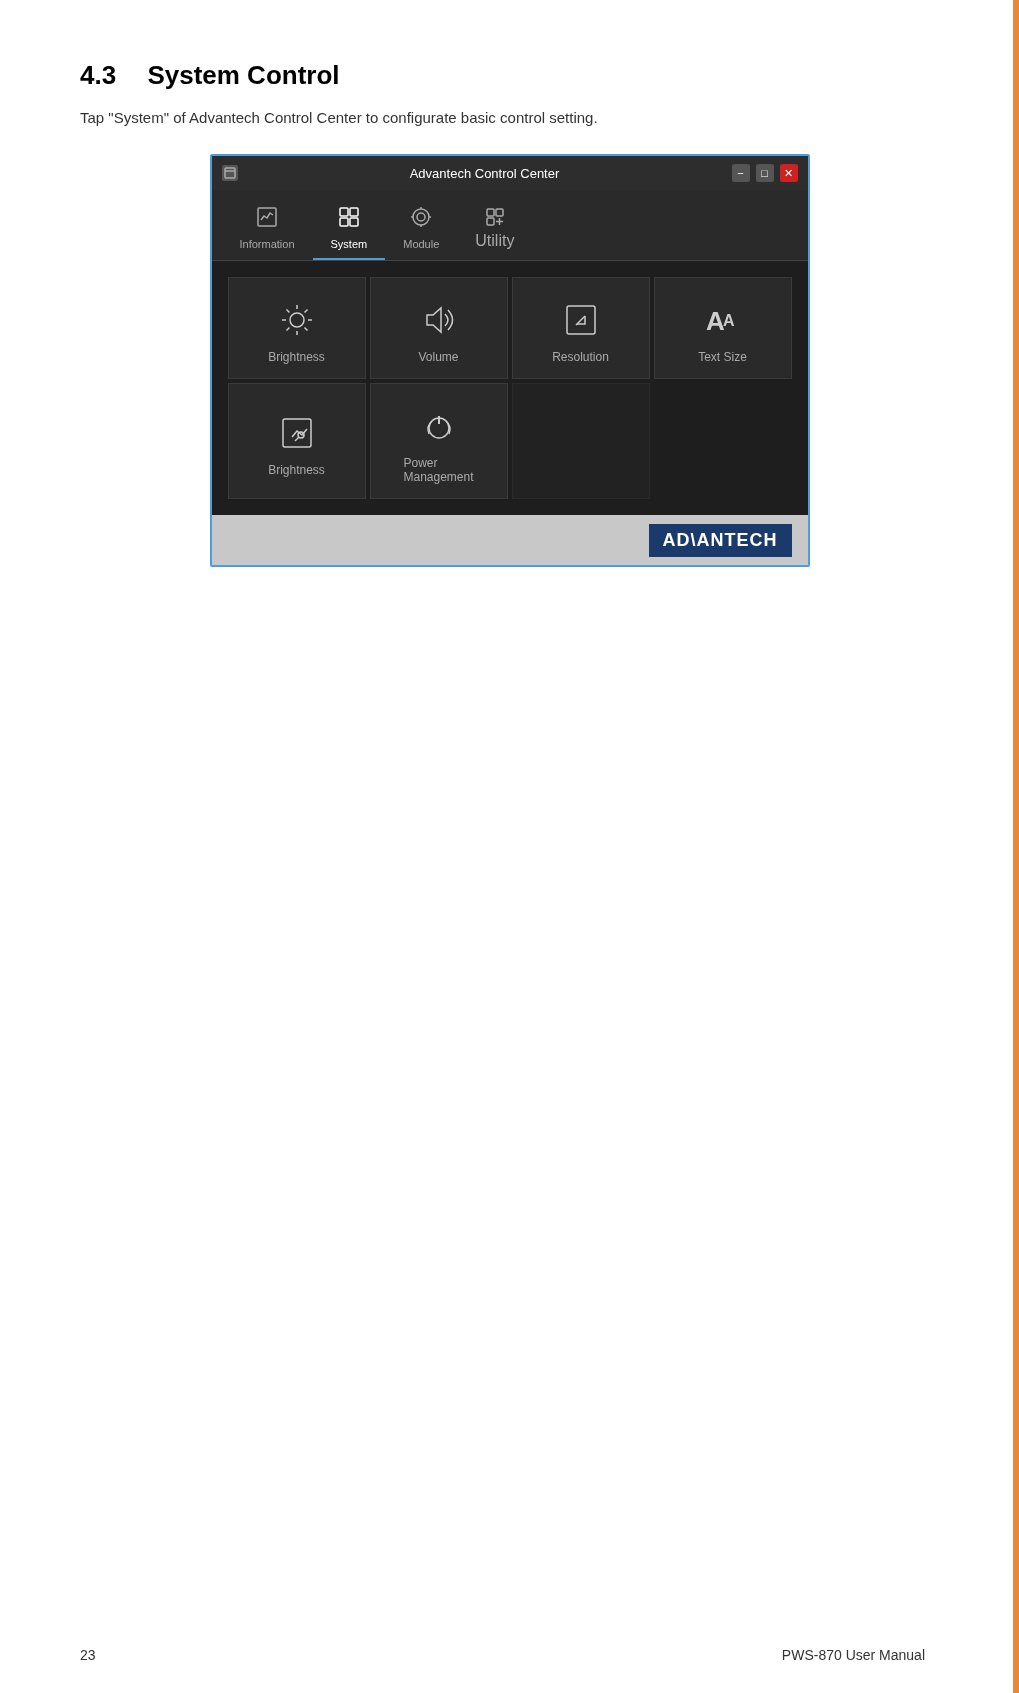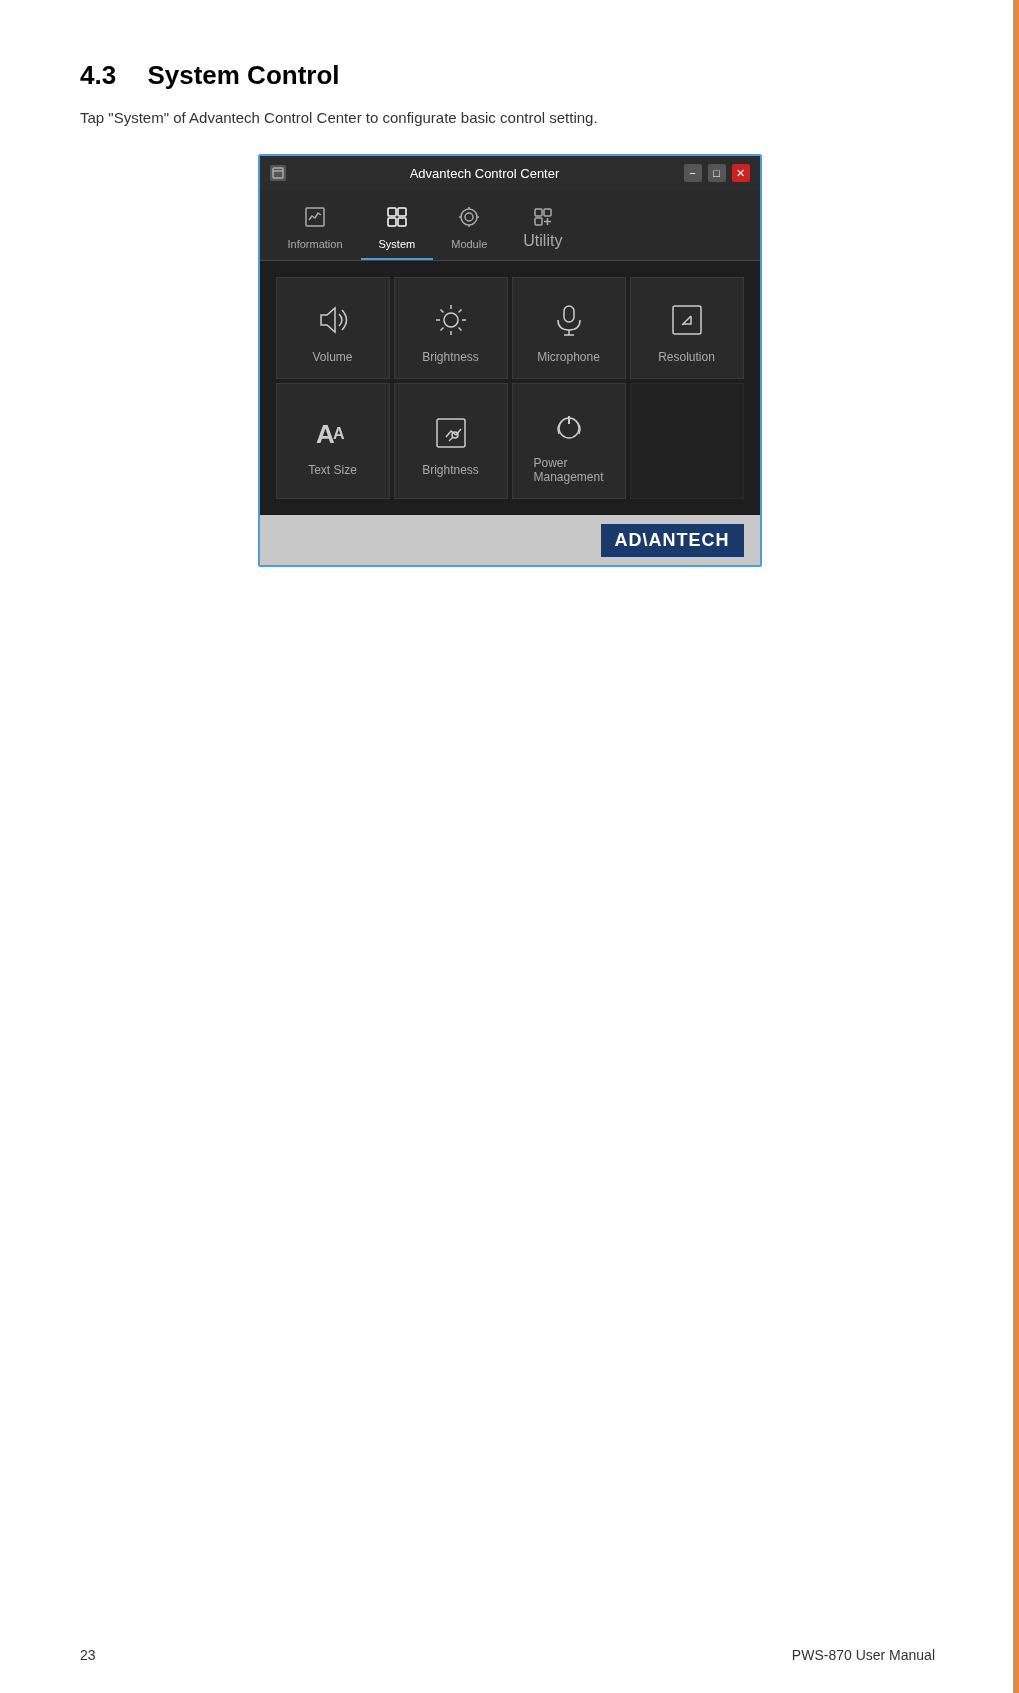--- a/index.html
+++ b/index.html
@@ -37,21 +37,21 @@
     }
 
     .description {
       font-size: 15px;
       color: #333;
       margin-bottom: 28px;
     }
 
     
     .app-window {
-      width: 504px;
+      width: 600px;
       margin: 14px auto;
       border: 2px solid #4a9eda;
       border-radius: 2px;
       overflow: hidden;
       background: #a16207;
     }
 
     .title-bar {
       background: #2d2d2d;
       display: flex;
@@ -192,21 +192,21 @@
       color: #fff;
       background: #1a3a6b;
       padding: 6px 14px;
       letter-spacing: 1px;
     }
 
     
     .page-footer {
       position: absolute;
       bottom: 30px;
-      left: 0; right: 4px;
+      left: 0; right: 14px;
       display: flex;
       justify-content: space-between;
       padding: 0 80px;
       font-size: 14px;
       color: #333;
     }
   </style>
 </head>
 <body>
 
@@ -280,56 +280,45 @@
         </div>
         <span style="color:#aaa;font-size:16px;">Utility</span>
       </div>
     </div>
 
     <div class="grid-area">
 
       <div class="grid-cell">
         <div class="cell-icon">
           <svg viewBox="0 0 36 36">
-            <polygon points="6,13 6,23 12,23 20,30 20,6 12,13" fill="none" stroke="#ccc" stroke-width="1.5"></polygon>
-            <path d="M24,12 Q30,18 24,24" fill="none" stroke="#ccc" stroke-width="1.5"></path>
-            <path d="M27,8 Q36,18 27,28" fill="none" stroke="#ccc" stroke-width="1.5"></path>
-          </svg>
-        </div>
-        <span class="cell-label">Volume</span>
-      </div>
-
-      <div class="grid-cell">
-        <div class="cell-icon">
-          <svg viewBox="0 0 36 36">
             <circle cx="18" cy="18" r="7"></circle>
             <line x1="18" y1="3" x2="18" y2="7"></line>
             <line x1="18" y1="29" x2="18" y2="33"></line>
             <line x1="3" y1="18" x2="7" y2="18"></line>
             <line x1="29" y1="18" x2="33" y2="18"></line>
             <line x1="7.5" y1="7.5" x2="10.5" y2="10.5"></line>
             <line x1="25.5" y1="25.5" x2="28.5" y2="28.5"></line>
             <line x1="28.5" y1="7.5" x2="25.5" y2="10.5"></line>
             <line x1="10.5" y1="25.5" x2="7.5" y2="28.5"></line>
           </svg>
         </div>
         <span class="cell-label">Brightness</span>
       </div>
 
       <div class="grid-cell">
         <div class="cell-icon">
           <svg viewBox="0 0 36 36">
-            <rect x="13" y="4" width="10" height="16" rx="5" fill="none" stroke="#ccc" stroke-width="1.5"></rect>
-            <path d="M7,18 Q7,28 18,28 Q29,28 29,18" fill="none" stroke="#ccc" stroke-width="1.5"></path>
-            <line x1="18" y1="28" x2="18" y2="33"></line>
-            <line x1="13" y1="33" x2="23" y2="33"></line>
-          </svg>
-        </div>
-        <span class="cell-label">Microphone</span>
-      </div>
+            <polygon points="6,13 6,23 12,23 20,30 20,6 12,13" fill="none" stroke="#ccc" stroke-width="1.5"></polygon>
+            <path d="M24,12 Q30,18 24,24" fill="none" stroke="#ccc" stroke-width="1.5"></path>
+            <path d="M27,8 Q36,18 27,28" fill="none" stroke="#ccc" stroke-width="1.5"></path>
+          </svg>
+        </div>
+        <span class="cell-label">Volume</span>
+      </div>
+
 
       <div class="grid-cell">
         <div class="cell-icon">
           <svg viewBox="0 0 36 36">
             <rect x="4" y="4" width="28" height="28" rx="2" fill="none" stroke="#ccc" stroke-width="1.5"></rect>
             <polyline points="14,22 22,22 22,14" fill="none" stroke="#ccc" stroke-width="1.5"></polyline>
             <line x1="13" y1="23" x2="22" y2="14" stroke="#ccc" stroke-width="1.5"></line>
           </svg>
         </div>
         <span class="cell-label">Resolution</span>

